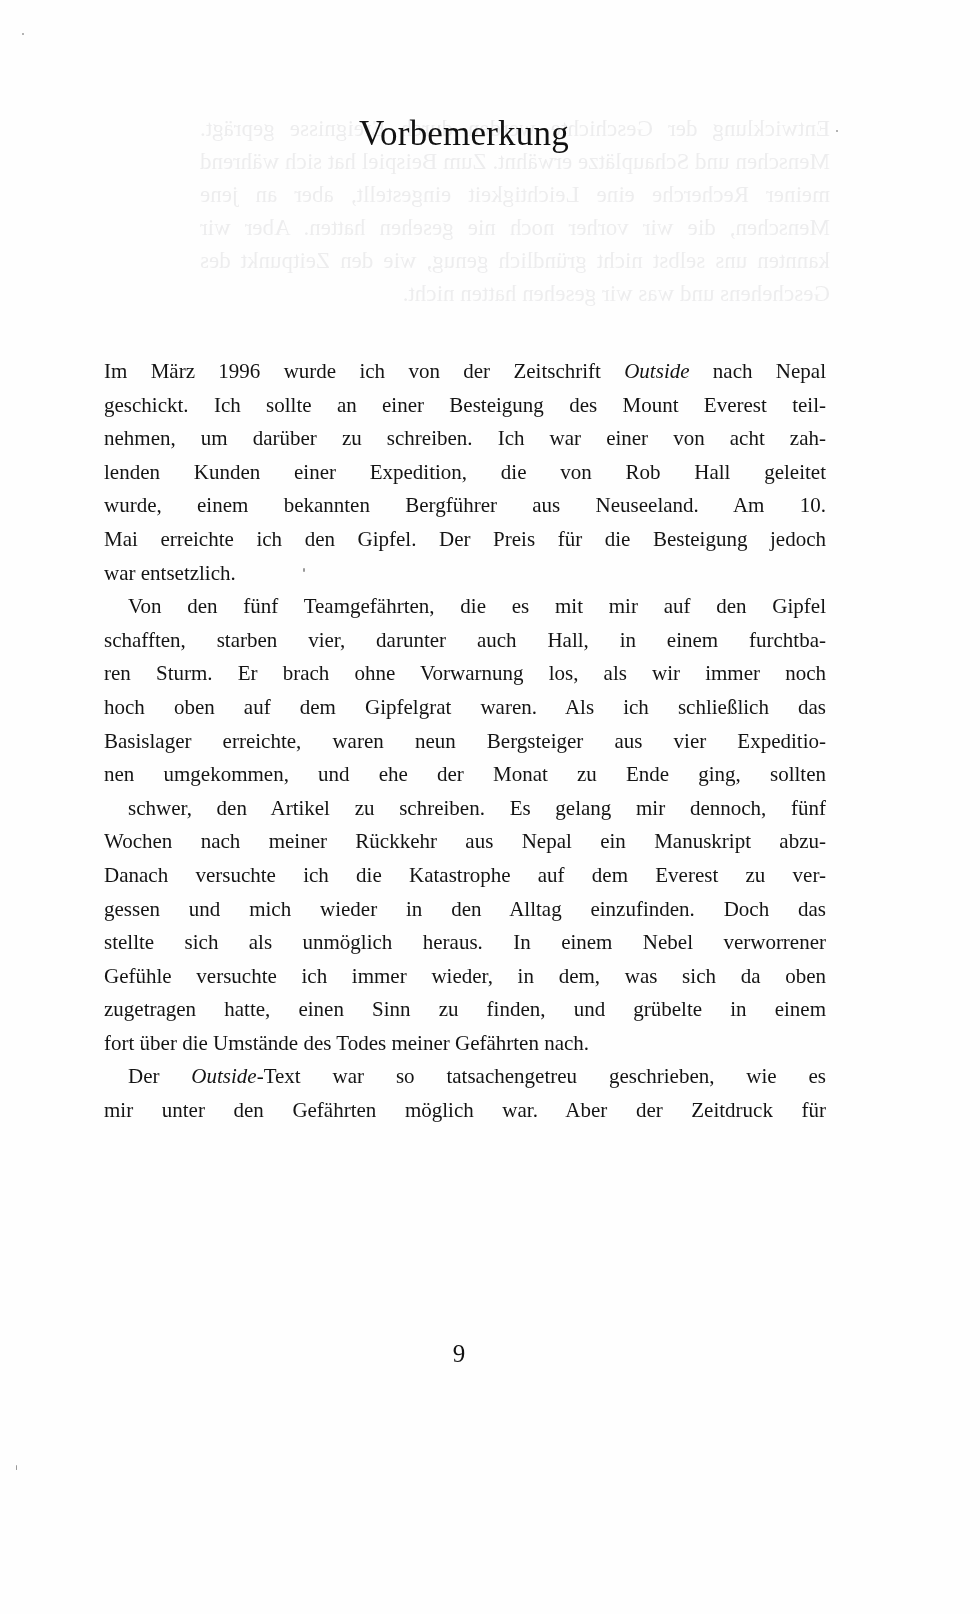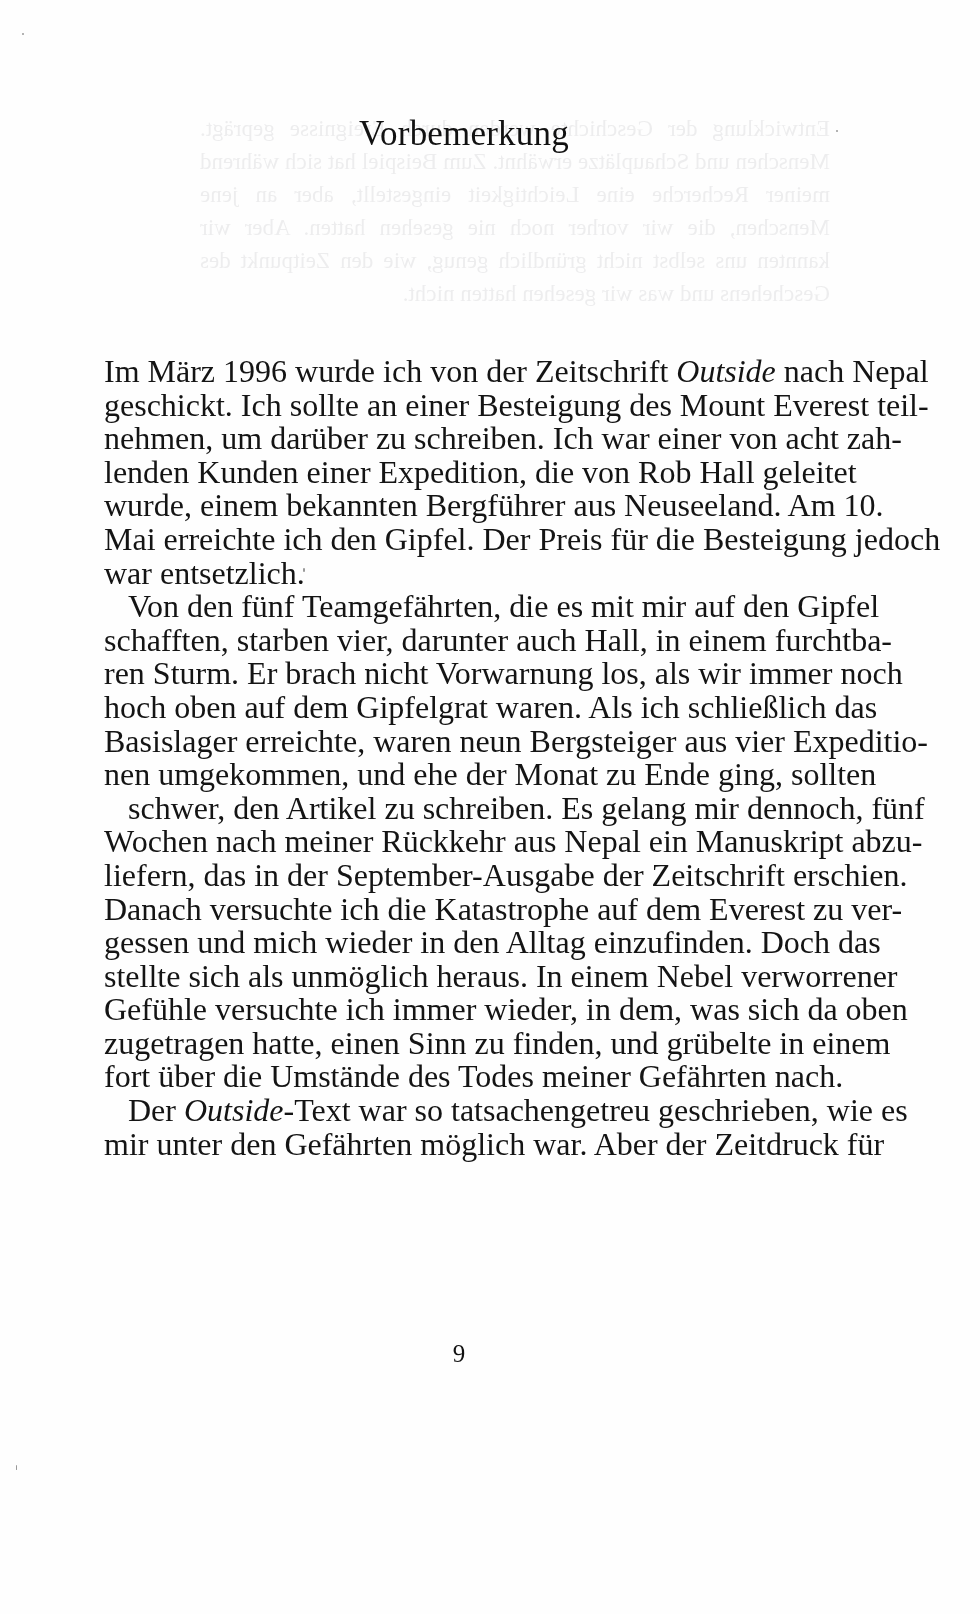--- a/index.html
+++ b/index.html
@@ -46,21 +46,21 @@
       font-weight: normal;
       letter-spacing: 0.2px;
       margin: 0;
       color: #111;
     }
     .body-text {
       position: absolute;
       left: 104px;
       top: 355px;
       width: 722px;
-      font-size: 32px;
+      font-size: 21px;
       line-height: 33.6px;
     }
     .para {
       margin: 0;
       text-align: justify;
       text-align-last: left;
     }
     .line {
       display: block;
       text-align: justify;
@@ -105,29 +105,28 @@
         <span class="line">geschickt. Ich sollte an einer Besteigung des Mount Everest teil-</span>
         <span class="line">nehmen, um darüber zu schreiben. Ich war einer von acht zah-</span>
         <span class="line">lenden Kunden einer Expedition, die von Rob Hall geleitet</span>
         <span class="line">wurde, einem bekannten Bergführer aus Neuseeland. Am 10.</span>
         <span class="line">Mai erreichte ich den Gipfel. Der Preis für die Besteigung jedoch</span>
         <span class="line last">war entsetzlich.</span>
       </div>
       <div class="para indent">
         <span class="line">Von den fünf Teamgefährten, die es mit mir auf den Gipfel</span>
         <span class="line">schafften, starben vier, darunter auch Hall, in einem furchtba-</span>
-        <span class="line">ren Sturm. Er brach nicht Vorwarnung los, als wir immer noch</span>
+        <span class="line">ren Sturm. Er brach ohne Vorwarnung los, als wir immer noch</span>
         <span class="line">hoch oben auf dem Gipfelgrat waren. Als ich schließlich das</span>
         <span class="line">Basislager erreichte, waren neun Bergsteiger aus vier Expeditio-</span>
         <span class="line">nen umgekommen, und ehe der Monat zu Ende ging, sollten</span>
       </div>
       <div class="para indent">
         <span class="line">schwer, den Artikel zu schreiben. Es gelang mir dennoch, fünf</span>
         <span class="line">Wochen nach meiner Rückkehr aus Nepal ein Manuskript abzu-</span>
-        <span class="line">liefern, das in der September-Ausgabe der Zeitschrift erschien.</span>
         <span class="line">Danach versuchte ich die Katastrophe auf dem Everest zu ver-</span>
         <span class="line">gessen und mich wieder in den Alltag einzufinden. Doch das</span>
         <span class="line">stellte sich als unmöglich heraus. In einem Nebel verworrener</span>
         <span class="line">Gefühle versuchte ich immer wieder, in dem, was sich da oben</span>
         <span class="line">zugetragen hatte, einen Sinn zu finden, und grübelte in einem</span>
         <span class="line last">fort über die Umstände des Todes meiner Gefährten nach.</span>
       </div>
       <div class="para indent">
         <span class="line">Der <i>Outside</i>-Text war so tatsachengetreu geschrieben, wie es</span>
         <span class="line">mir unter den Gefährten möglich war. Aber der Zeitdruck für</span>

